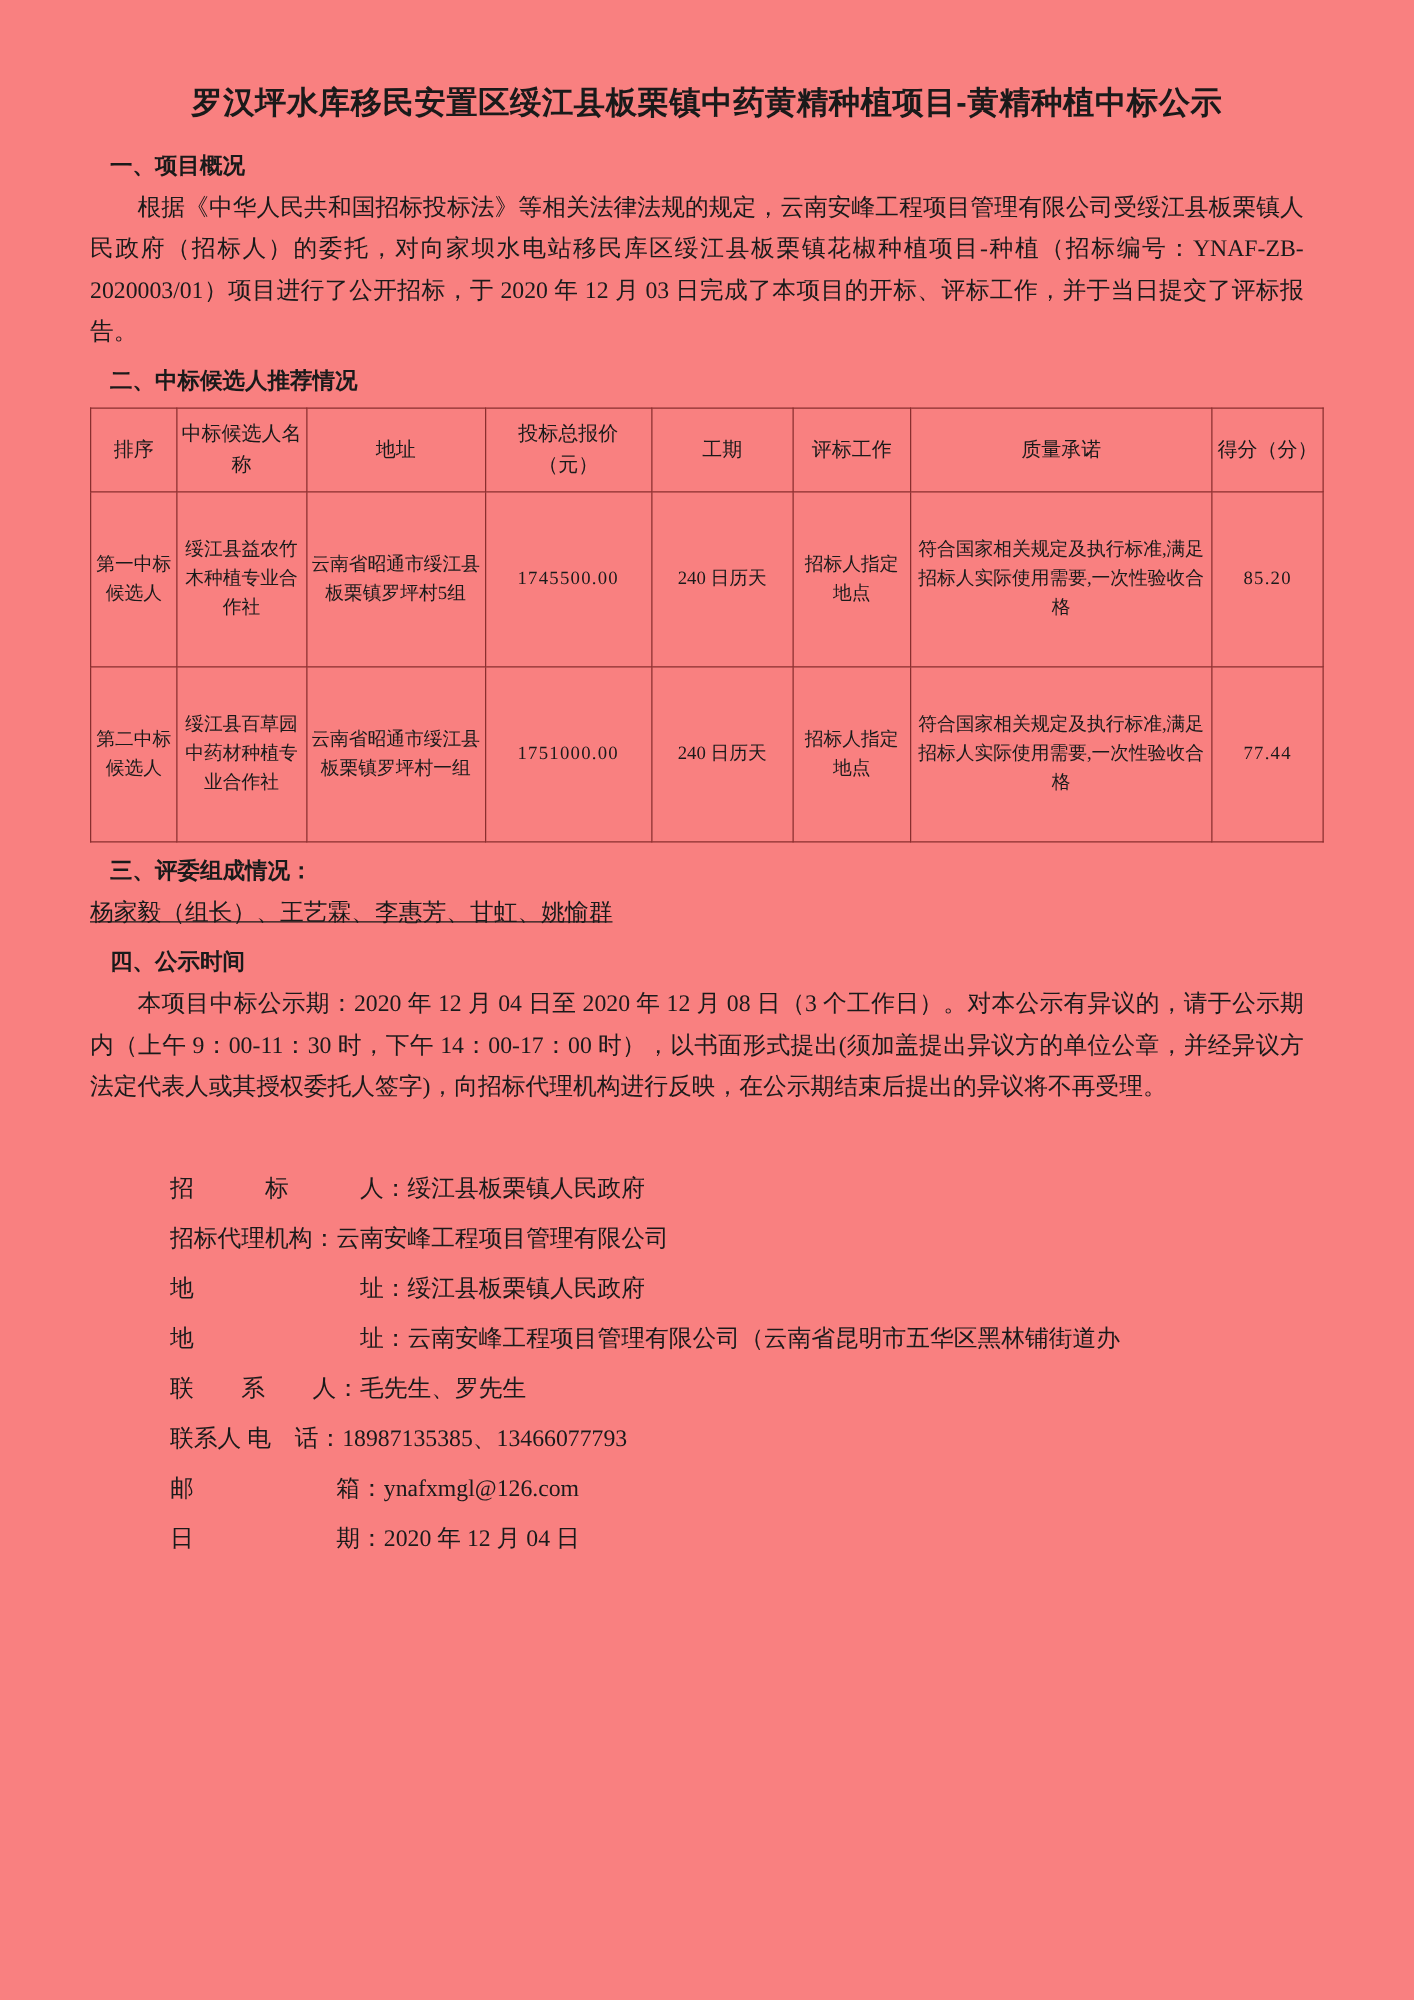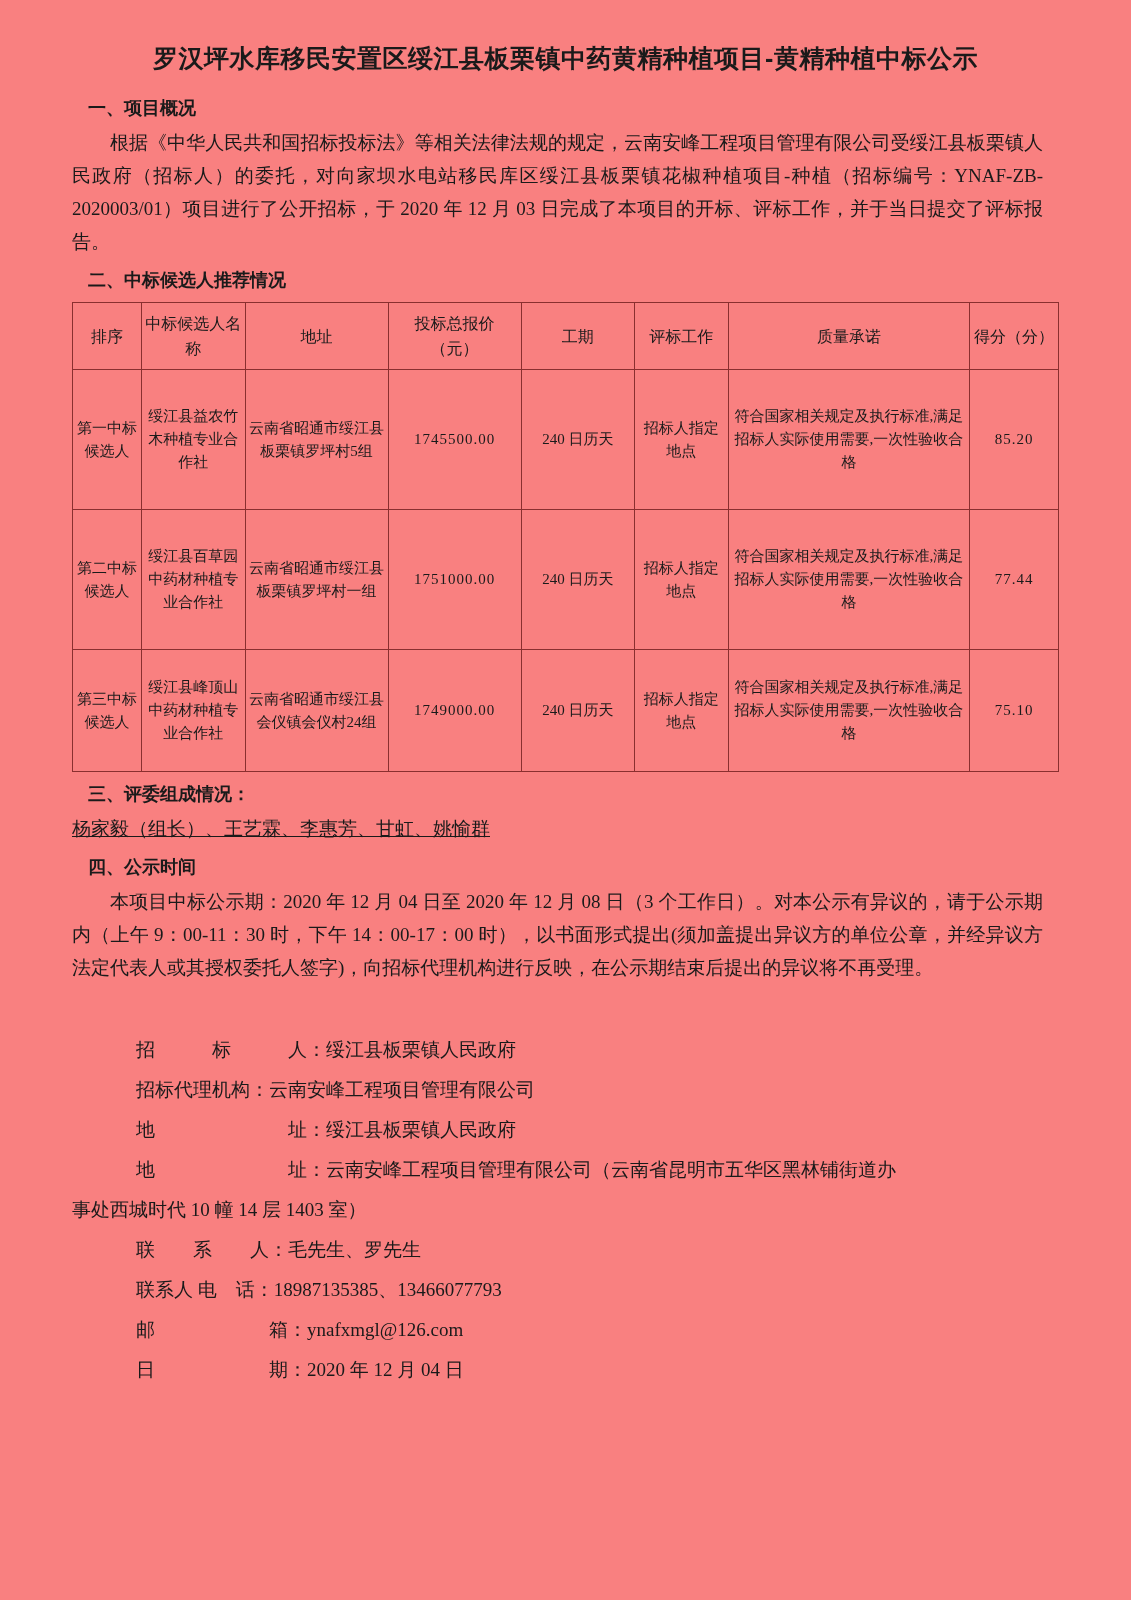--- a/index.html
+++ b/index.html
@@ -9,21 +9,21 @@
   body {
     width: 1131px;
     min-height: 1600px;
     background: #f98080;
     font-family: "Liberation Serif", "DejaVu Serif", serif;
     color: #1a1a1a;
   }
   .page {
     width: 1131px;
     box-sizing: border-box;
-    padding: 16px 72px 20px 72px;
+    padding: 40px 72px 20px 72px;
   }
   h1.doc-title {
     font-family: "Liberation Sans", sans-serif;
     font-weight: bold;
     font-size: 25px;
     line-height: 48px;
     text-align: center;
     margin: 18px 30px 10px 30px;
     letter-spacing: 0.5px;
   }
@@ -153,30 +153,20 @@
       <tr style="height:140px;">
         <td>第二中标候选人</td>
         <td>绥江县百草园中药材种植专业合作社</td>
         <td>云南省昭通市绥江县板栗镇罗坪村一组</td>
         <td class="num">1751000.00</td>
         <td>240 日历天</td>
         <td>招标人指定地点</td>
         <td class="quality">符合国家相关规定及执行标准,满足招标人实际使用需要,一次性验收合格</td>
         <td class="num">77.44</td>
       </tr>
-      <tr style="height:122px;">
-        <td>第三中标候选人</td>
-        <td>绥江县峰顶山中药材种植专业合作社</td>
-        <td>云南省昭通市绥江县会仪镇会仪村24组</td>
-        <td class="num">1749000.00</td>
-        <td>240 日历天</td>
-        <td>招标人指定地点</td>
-        <td class="quality">符合国家相关规定及执行标准,满足招标人实际使用需要,一次性验收合格</td>
-        <td class="num">75.10</td>
-      </tr>
     </tbody>
   </table>
 
   <div class="section-head">三、评委组成情况：</div>
   <div class="underline-line">杨家毅（组长）、王艺霖、李惠芳、甘虹、姚愉群</div>
 
   <div class="section-head">四、公示时间</div>
   <p class="para">本项目中标公示期：2020 年 12 月 04 日至 2020 年 12 月 08 日（3 个工作日）。对本公示有异议的，请于公示期内（上午 9：00-11：30 时，下午 14：00-17：00 时），以书面形式提出(须加盖提出异议方的单位公章，并经异议方法定代表人或其授权委托人签字)，向招标代理机构进行反映，在公示期结束后提出的异议将不再受理。</p>
 
   <div class="contacts">
@@ -185,21 +175,20 @@
     </div>
     <div class="contact-row">
       <span class="lbl">招标代理机构：</span><span>云南安峰工程项目管理有限公司</span>
     </div>
     <div class="contact-row">
       <span class="lbl">地　　　　　　　址：</span><span>绥江县板栗镇人民政府</span>
     </div>
     <div class="contact-row">
       <span class="lbl">地　　　　　　　址：</span><span>云南安峰工程项目管理有限公司（云南省昆明市五华区黑林铺街道办</span>
     </div>
-    <p class="contact-cont">事处西城时代 10 幢 14 层 1403 室）</p>
     <div class="contact-row">
       <span class="lbl">联　　系　　人：</span><span>毛先生、罗先生</span>
     </div>
     <div class="contact-row">
       <span class="lbl">联系人 电　话：</span><span>18987135385、13466077793</span>
     </div>
     <div class="contact-row">
       <span class="lbl">邮　　　　　　箱：</span><span>ynafxmgl@126.com</span>
     </div>
     <div class="contact-row">

